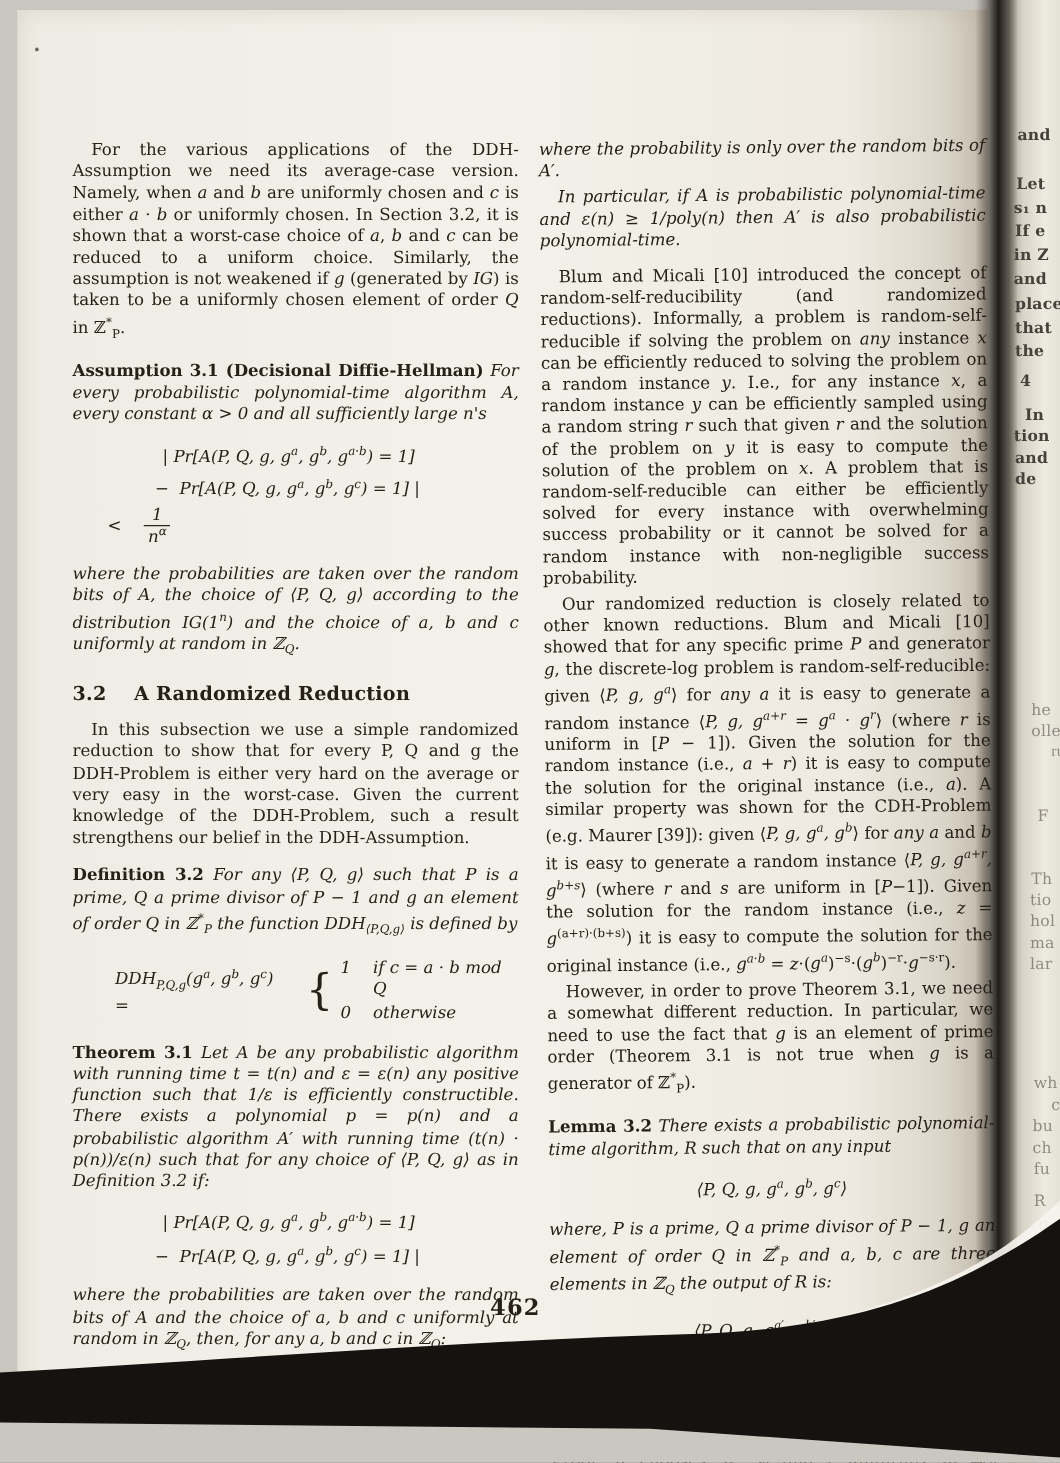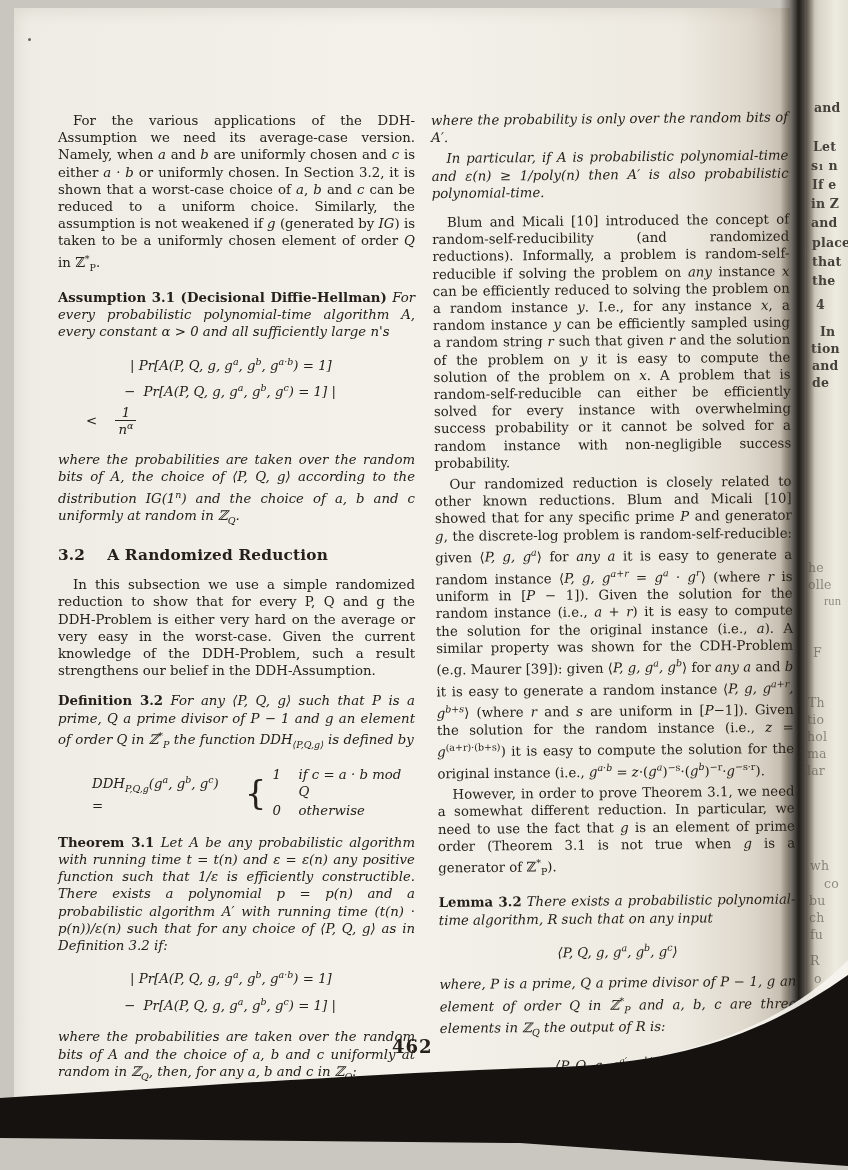--- a/index.html
+++ b/index.html
@@ -10,21 +10,21 @@
          background:linear-gradient(90deg,#eeece4 0%,#f3f1ea 50%,#eeeae1 86%,#ddd7cb 95%,#c2bbac 100%);
          box-shadow:inset 0 0 18px rgba(120,110,90,.18);}
   .gutter{position:absolute;left:780px;top:0;width:34px;height:1160px;
           background:linear-gradient(90deg,rgba(60,50,40,0) 0%,rgba(45,38,30,.45) 28%,rgba(18,14,11,.92) 55%,rgba(35,30,24,.75) 72%,rgba(150,142,128,.15) 100%);
           z-index:4;}
   .nextpage{position:absolute;left:806px;top:0;width:42px;height:1170px;
             background:linear-gradient(90deg,#a9a294 0%,#d9d4c8 30%,#edeadf 70%,#e4e1d6 100%);
             z-index:3;}
   .frags{position:absolute;left:0;top:0;width:848px;height:1170px;z-index:5;pointer-events:none;}
   .frag{position:absolute;font-size:12.5px;font-weight:600;color:#46413a;letter-spacing:.2px;}
-  .frag.faint{opacity:.55;font-weight:400;}
+  .frag.faint{opacity:.55;font-weight:400;margin-left:17px;}
   .col{position:absolute;width:357px;font-size:13.3px;line-height:17.2px;text-align:justify;z-index:2;}
   .col-left{left:58px;top:112px;}
   .col-right{left:431px;top:112px;transform:rotate(-0.55deg);transform-origin:top left;}
   p{margin:0 0 4px 0;}
   .indent{text-indent:15px;}
   .gap-top{margin-top:12px;}
   .thm{margin:13px 0 10px;}
   .thm b{font-weight:bold;}
   .it{font-style:italic;}
   .sec-head{font-weight:bold;font-size:15.3px;margin:18px 0 12px;letter-spacing:.2px;text-align:left;}

